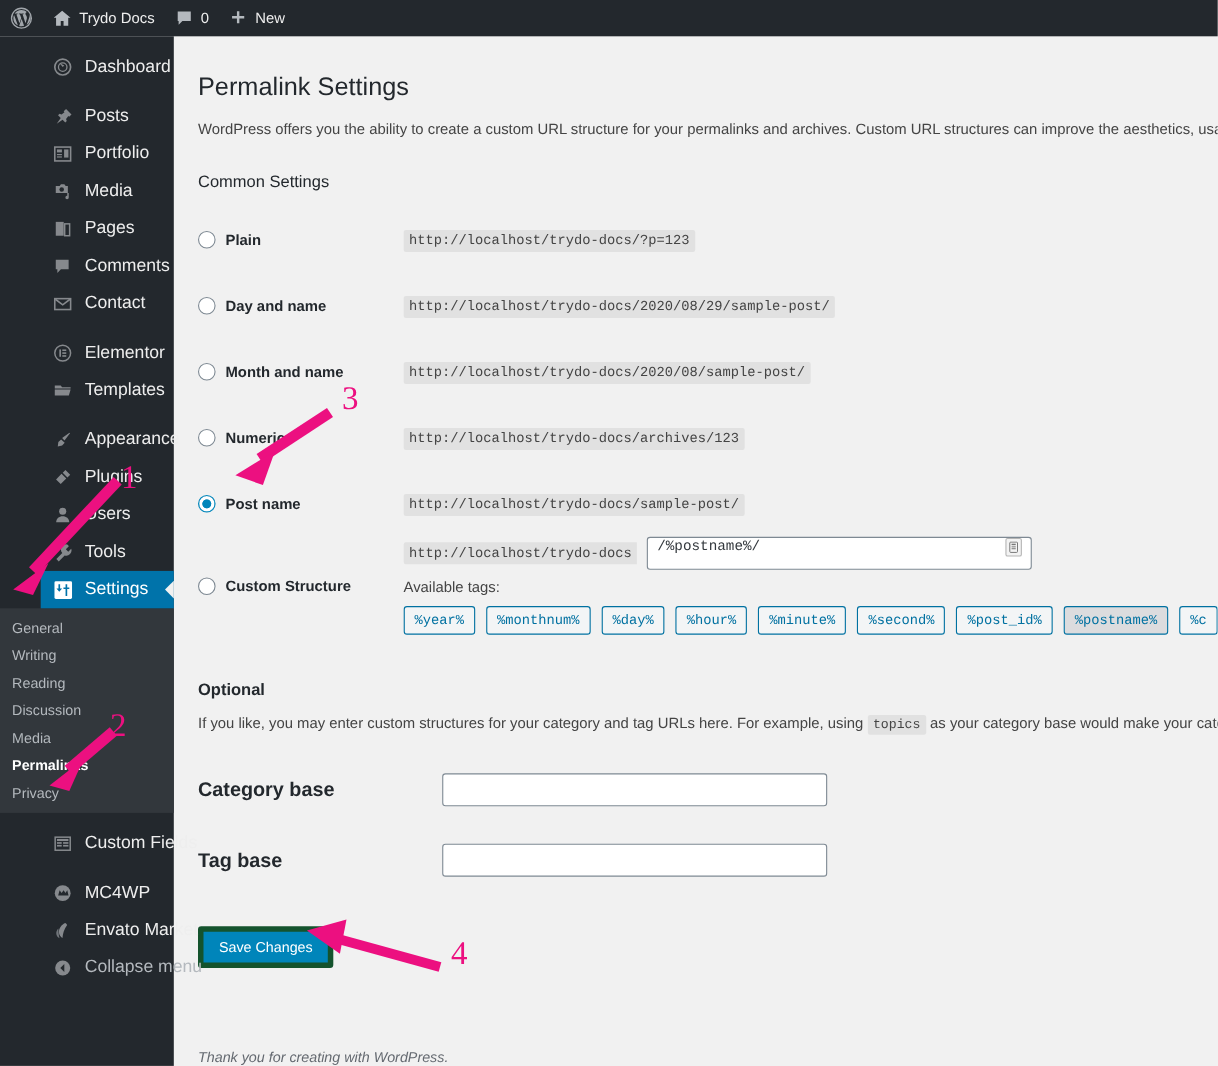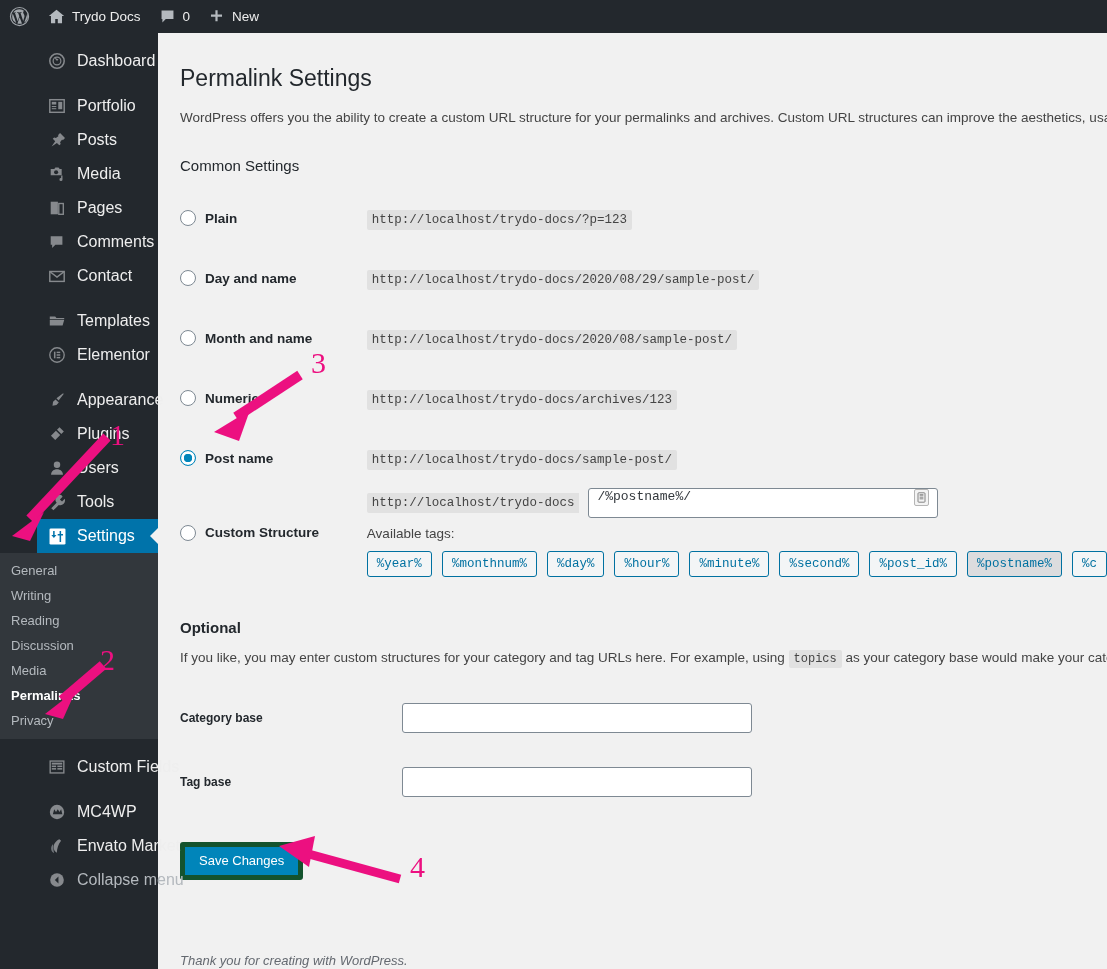--- a/index.html
+++ b/index.html
@@ -160,21 +160,21 @@
     background: #dcdcde; color: #0071a1; border-color: #0071a1;
   }
 
   h2.optional-title { font-size: 15px; font-weight: bold; color: #23282d; margin-top: 42px; }
   p.optional-desc { font-size: 13.5px; color: #444; margin-top: 14px; white-space: nowrap; }
 
   table.opt-table { border-collapse: collapse; margin-top: 20px; }
   table.opt-table tr { height: 64px; }
   td.opt-label {
     width: 222px; vertical-align: middle;
-    font-size: 12px; font-weight: bold; color: #23282d; padding: 0;
+    font-size: 18px; font-weight: bold; color: #23282d; padding: 0;
   }
   td.opt-field { vertical-align: middle; padding: 0; }
   .text-input {
     width: 350px; height: 30px;
     border: 1px solid #7e8993; border-radius: 3px;
     background: #fff;
   }
 
   .submit-btn {
     display: inline-block;
@@ -256,42 +256,42 @@
         </svg>
     </span>
     <span class="mt-label">Dashboard</span>
   </div>
 
   <div class="menu-sep"></div>
 
   <div class="menu-top">
     <span class="mt-icon">
       <svg width="18" height="18" viewBox="0 0 20 20">
+          <path fill="#a7aaad" d="M13.4 2.3 11 4.7l.8.8-3 2.3-2-.7-1.5 1.5L8 11.3l-4 5.9 5.9-4 2.7 2.7 1.5-1.5-.7-2 2.3-3 .8.8 2.4-2.4z"></path>
+        </svg>
+    </span>
+    <span class="mt-label">Posts</span>
+  </div>
+
+  <div class="menu-top">
+    <span class="mt-icon">
+      <svg width="18" height="18" viewBox="0 0 20 20">
           <rect x="2" y="3" width="16" height="14" fill="none" stroke="#a7aaad" stroke-width="1.6"></rect>
           <rect x="4.2" y="5.4" width="5" height="3" fill="#a7aaad"></rect>
           <rect x="4.2" y="10" width="5" height="1.2" fill="#a7aaad"></rect>
           <rect x="4.2" y="12.4" width="5" height="1.2" fill="#a7aaad"></rect>
           <rect x="11.4" y="5.4" width="4.4" height="8.2" fill="#a7aaad"></rect>
         </svg>
     </span>
     <span class="mt-label">Portfolio</span>
   </div>
 
   <div class="menu-top">
     <span class="mt-icon">
       <svg width="18" height="18" viewBox="0 0 20 20">
-          <path fill="#a7aaad" d="M13.4 2.3 11 4.7l.8.8-3 2.3-2-.7-1.5 1.5L8 11.3l-4 5.9 5.9-4 2.7 2.7 1.5-1.5-.7-2 2.3-3 .8.8 2.4-2.4z"></path>
-        </svg>
-    </span>
-    <span class="mt-label">Posts</span>
-  </div>
-
-  <div class="menu-top">
-    <span class="mt-icon">
-      <svg width="18" height="18" viewBox="0 0 20 20">
           <path fill="#a7aaad" d="M3 4.5h4l1.2-1.6h3.5L13 4.5h2.2v7H3z"></path>
           <circle cx="9" cy="8" r="2.3" fill="#23282d"></circle>
           <path fill="#a7aaad" d="M14.6 11.6h1.5v4.5a1.7 1.7 0 1 1-1.5-1.6z"></path>
         </svg>
     </span>
     <span class="mt-label">Media</span>
   </div>
 
   <div class="menu-top">
     <span class="mt-icon">
@@ -316,41 +316,41 @@
     <span class="mt-icon">
       <svg width="18" height="18" viewBox="0 0 20 20">
           <rect x="2" y="5" width="16" height="11" fill="none" stroke="#a7aaad" stroke-width="1.6"></rect>
           <path d="M2.6 5.6 10 11.2l7.4-5.6" fill="none" stroke="#a7aaad" stroke-width="1.6"></path>
         </svg>
     </span>
     <span class="mt-label">Contact</span>
   </div>
 
   <div class="menu-sep"></div>
-
-  <div class="menu-top">
-    <span class="mt-icon">
-      <svg width="18" height="18" viewBox="0 0 20 20">
-          <path fill="#a7aaad" d="M2 5h6l1.4 1.8H18V8H2zM2 9h16l-1.8 6H2z"></path>
-        </svg>
-    </span>
-    <span class="mt-label">Templates</span>
-  </div>
 
   <div class="menu-top">
     <span class="mt-icon">
       <svg width="18" height="18" viewBox="0 0 20 20">
           <circle cx="10" cy="10" r="8" fill="none" stroke="#a7aaad" stroke-width="1.5"></circle>
           <rect x="6.6" y="6.3" width="1.7" height="7.4" fill="#a7aaad"></rect>
           <rect x="9.6" y="6.3" width="4" height="1.6" fill="#a7aaad"></rect>
           <rect x="9.6" y="9.2" width="4" height="1.6" fill="#a7aaad"></rect>
           <rect x="9.6" y="12.1" width="4" height="1.6" fill="#a7aaad"></rect>
         </svg>
     </span>
     <span class="mt-label">Elementor</span>
+  </div>
+
+  <div class="menu-top">
+    <span class="mt-icon">
+      <svg width="18" height="18" viewBox="0 0 20 20">
+          <path fill="#a7aaad" d="M2 5h6l1.4 1.8H18V8H2zM2 9h16l-1.8 6H2z"></path>
+        </svg>
+    </span>
+    <span class="mt-label">Templates</span>
   </div>
 
   <div class="menu-sep"></div>
 
   <div class="menu-top">
     <span class="mt-icon">
       <svg width="18" height="18" viewBox="0 0 20 20">
           <path fill="#a7aaad" d="M16.8 2.6 9.4 8.1l2.4 2.4 5.6-7.3zM8.4 9.4 5.6 12l-.6 4.5 4.4-.9 2.6-2.8z"></path>
         </svg>
     </span>

